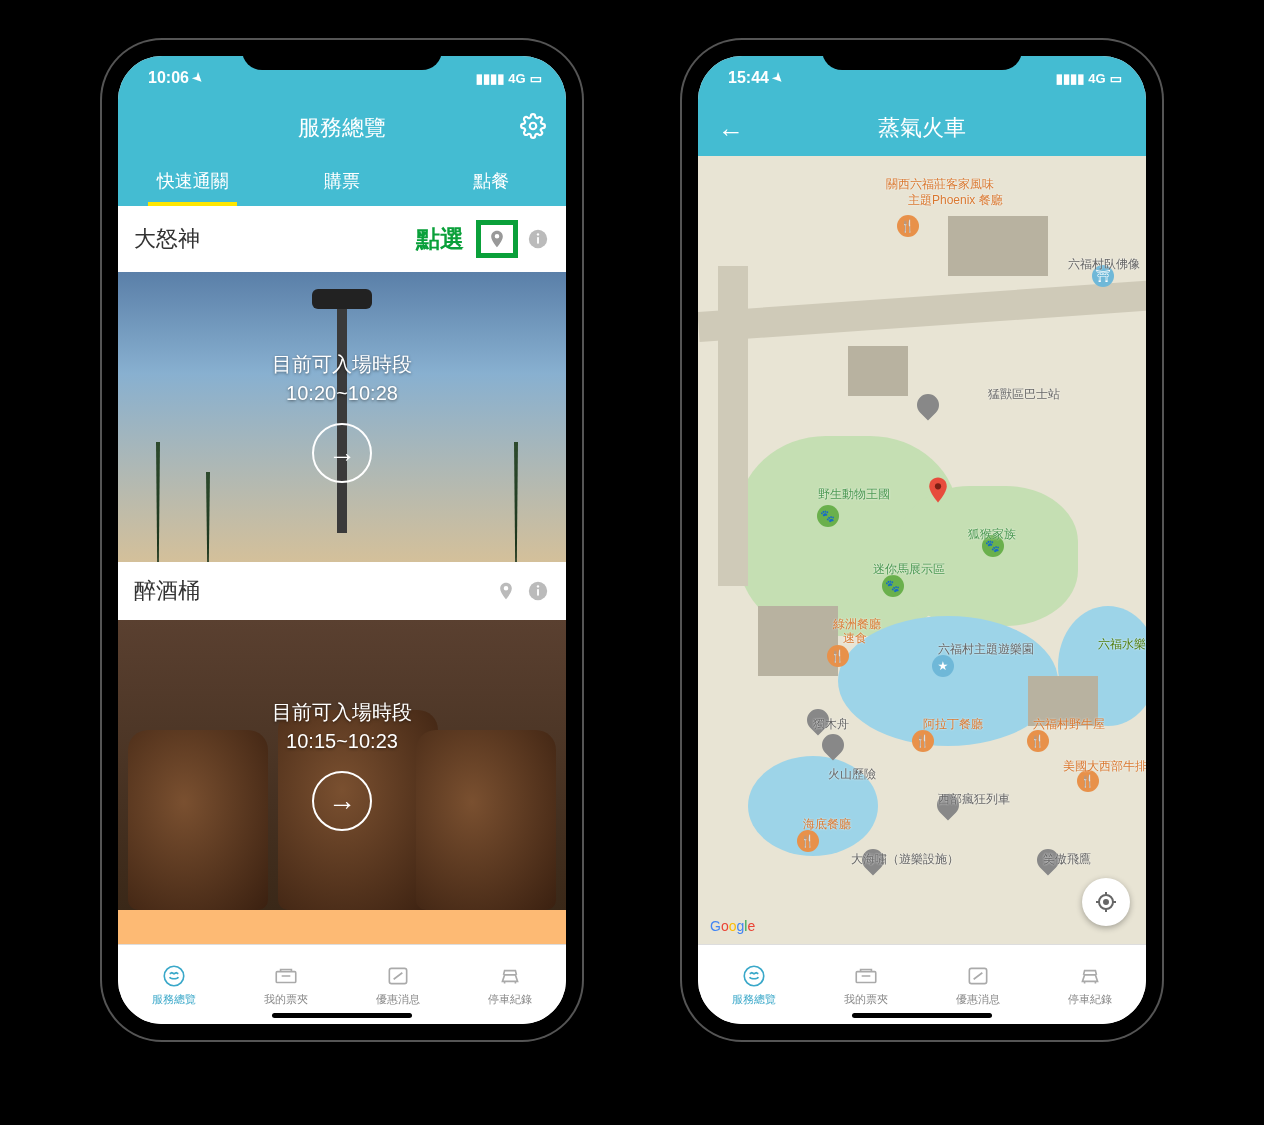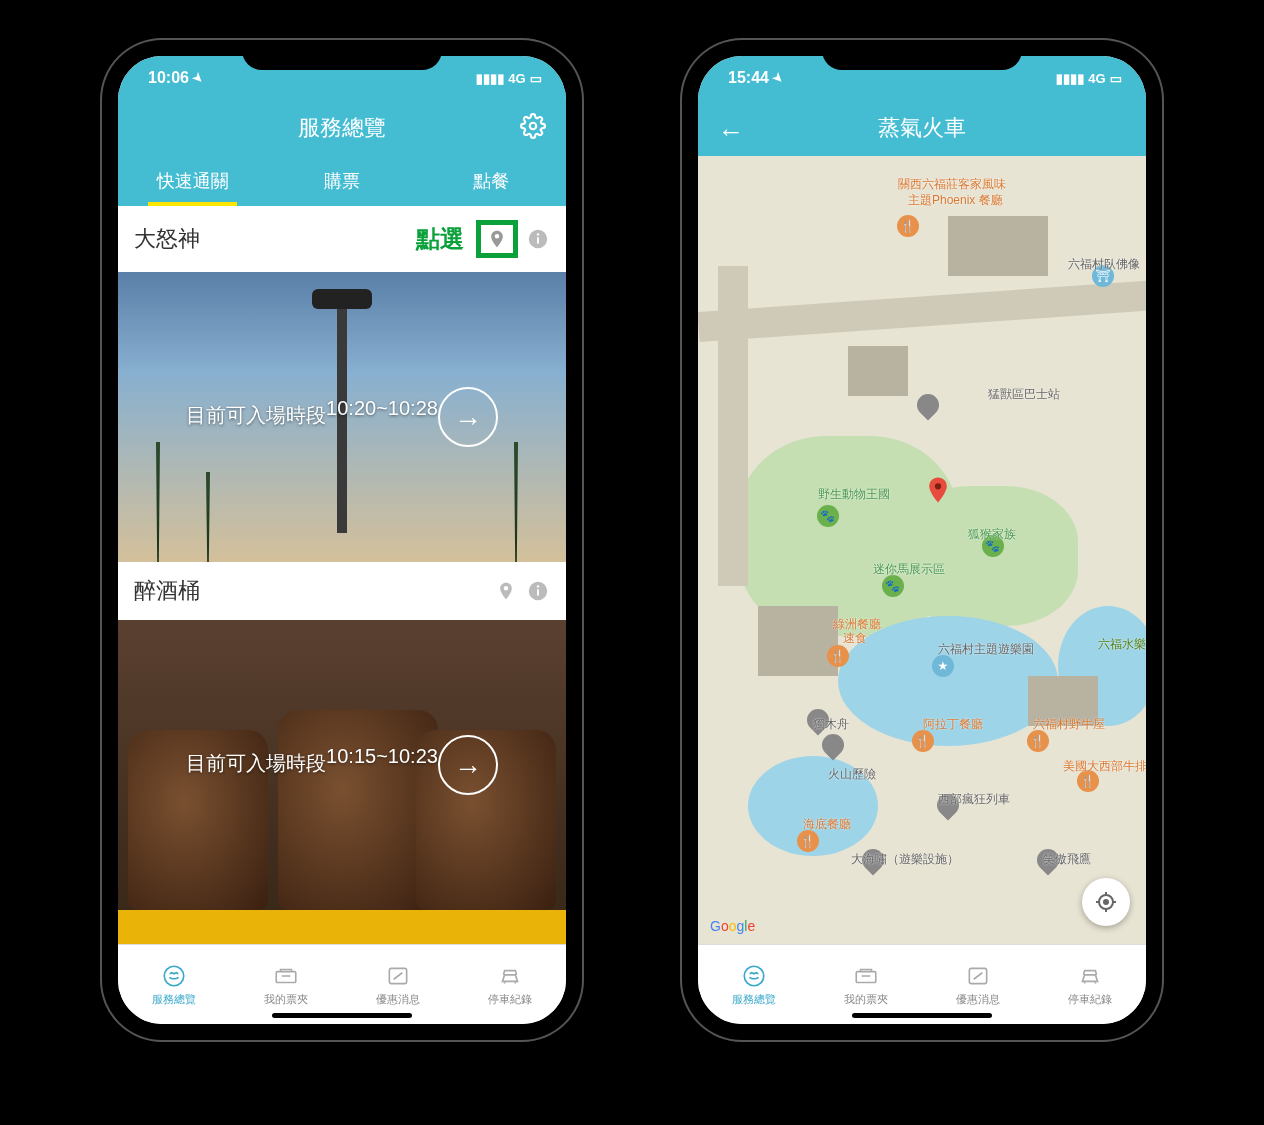--- a/index.html
+++ b/index.html
@@ -98,21 +98,21 @@
     position: absolute;
     bottom: 0;
     left: 20%;
     right: 20%;
     height: 4px;
     background: #ffe600;
   }
   .content {
     flex: 1;
     overflow: hidden;
-    background: #eab308;
+    background: #fdba74;
   }
   .ride-header {
     background: #fff;
     display: flex;
     align-items: center;
     padding: 14px 16px;
     gap: 8px;
   }
   .ride-name { font-size: 22px; color: #333; flex: 1; }
   .annotation {
@@ -132,20 +132,21 @@
     height: 24px;
     display: flex;
     align-items: center;
     justify-content: center;
     color: #999;
   }
   .ride-image {
     height: 290px;
     position: relative;
     display: flex;
+    flex-direction: column;
     align-items: center;
     justify-content: center;
     color: #fff;
   }
   .ride-image.tower {
     background: linear-gradient(180deg, #5a7fa8 0%, #88b0d0 35%, #d4c09a 100%);
   }
   .ride-image.barrel {
     background: linear-gradient(180deg, #5a4030 0%, #3a2818 100%);
   }
@@ -509,21 +510,21 @@
       <div class="locate-btn">
         <svg width="24" height="24" viewBox="0 0 24 24" fill="none" stroke="#666" stroke-width="2">
             <circle cx="12" cy="12" r="7"></circle>
             <circle cx="12" cy="12" r="2" fill="#666"></circle>
             <path d="M12 2v3M12 19v3M2 12h3M19 12h3"></path>
           </svg>
       </div>
       <div class="google-logo">
         <span>G</span><span>o</span><span>o</span><span>g</span><span>l</span><span>e</span>
       </div>
-    <div class="map-label orange" style="left: 200px; top: 20px;">關西六福莊客家風味</div>
+    <div class="map-label orange" style="left: 188px; top: 20px;">關西六福莊客家風味</div>
         <div class="map-label orange" style="left: 210px; top: 36px;">主題Phoenix 餐廳</div>
         <div class="map-label " style="left: 370px; top: 100px;">六福村臥佛像</div>
         <div class="map-label " style="left: 290px; top: 230px;">猛獸區巴士站</div>
         <div class="map-label green" style="left: 120px; top: 330px;">野生動物王國</div>
         <div class="map-label green" style="left: 270px; top: 370px;">狐猴家族</div>
         <div class="map-label green" style="left: 175px; top: 405px;">迷你馬展示區</div>
         <div class="map-label orange" style="left: 135px; top: 460px;">綠洲餐廳</div>
         <div class="map-label orange" style="left: 145px; top: 474px;">速食</div>
         <div class="map-label " style="left: 240px; top: 485px;">六福村主題遊樂園</div>
         <div class="map-label blue" style="left: 400px; top: 480px;">六福水樂</div>

